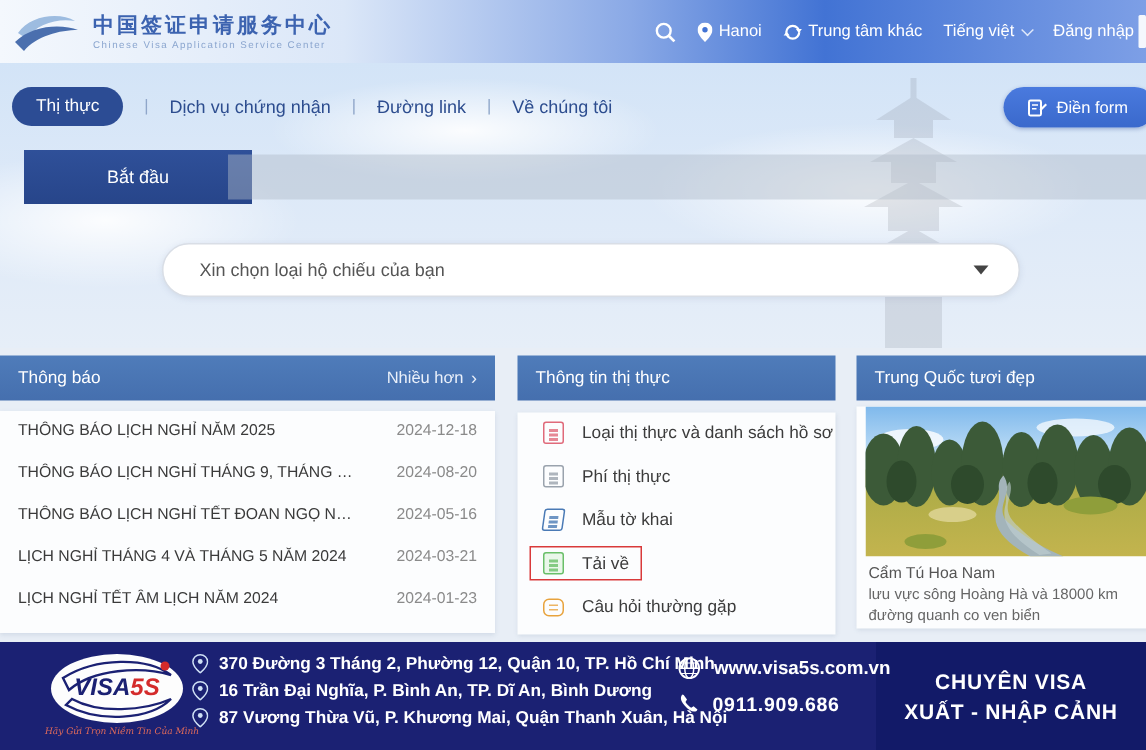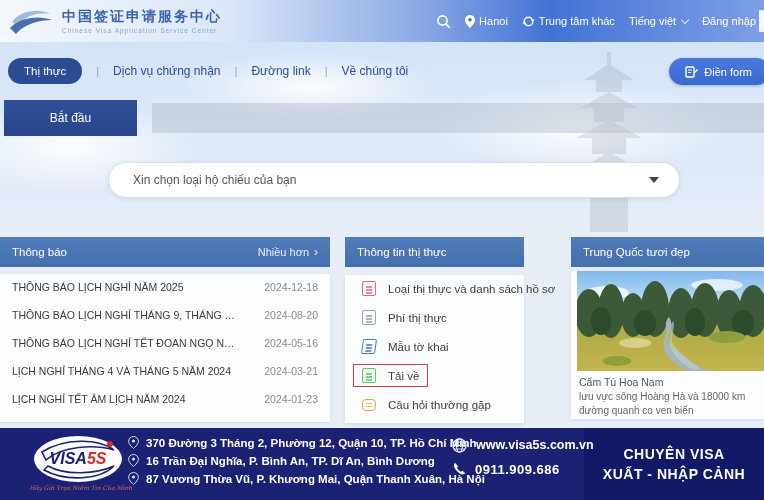--- a/index.html
+++ b/index.html
@@ -28,21 +28,21 @@
   .nav{position:absolute;left:8px;top:16px;display:flex;align-items:center;gap:14px;}
   .nav .pill{background:#2c4c94;color:#fff;font-size:11.5px;padding:7px 16px;border-radius:14px;cursor:pointer;}
   .nav .link{color:#2d4d8f;font-size:12px;cursor:pointer;white-space:nowrap;}
   .nav .sep{color:#8fa6c9;font-size:11px;}
   .fillform{position:absolute;right:-6px;top:16px;background:linear-gradient(180deg,#4a7ade,#3a69cc);color:#fff;
     font-size:11px;padding:7px 18px 7px 16px;border-radius:15px;display:flex;align-items:center;gap:6px;cursor:pointer;
     box-shadow:0 1px 3px rgba(30,60,140,.35);}
 
   
   .startrow{position:absolute;left:0;top:58px;height:36px;width:764px;}
-  .starttab{position:absolute;left:4px;top:0;width:133px;height:36px;background:linear-gradient(180deg,#2f5099,#27458a);
+  .starttab{position:absolute;left:16px;top:0;width:152px;height:36px;background:linear-gradient(180deg,#2f5099,#27458a);
     color:#fff;font-size:12px;display:flex;align-items:center;justify-content:center;cursor:pointer;}
   .graystrip{position:absolute;left:152px;top:3px;width:612px;height:30px;background:rgba(176,186,200,.45);}
 
   
   .select{position:absolute;left:108px;top:120px;width:572px;height:36px;background:#fff;border:1px solid #d9dee6;
     border-radius:18px;display:flex;align-items:center;padding:0 20px 0 24px;cursor:pointer;
     box-shadow:0 1px 4px rgba(120,140,170,.18);}
   .select .ph{color:#555;font-size:12px;flex:1;}
   .select .arrow{width:0;height:0;border-left:5px solid transparent;border-right:5px solid transparent;border-top:6px solid #444;}
 
@@ -54,21 +54,21 @@
   .pbody{background:#fcfdfe;height:148px;box-shadow:0 1px 3px rgba(120,140,170,.2);}
   .more{display:flex;align-items:center;gap:5px;font-size:11px;color:#eaf0fa;cursor:pointer;}
   .more .gt{font-size:12px;}
 
   .p-notice{left:0;width:330px;}
   .nrow{display:flex;align-items:center;justify-content:space-between;padding:0 12px;height:25px;cursor:pointer;margin-top:3px;}
   .nrow:first-child{margin-top:7px;}
   .ntitle{font-size:10.5px;color:#3a3a3a;white-space:nowrap;overflow:hidden;text-overflow:ellipsis;max-width:225px;}
   .ndate{font-size:10.5px;color:#8a8a8a;white-space:nowrap;}
 
-  .p-visa{left:345px;width:179px;}
+  .p-visa{left:345px;width:212px;}
   .vrow{display:flex;align-items:center;height:27px;margin:2px 0 0 8px;cursor:pointer;}
   .vrow:first-child{margin-top:8px;}
   .vbox{display:flex;align-items:center;gap:12px;padding:3px 8px;border:1.5px solid transparent;}
   .vbox.hl{border-color:#d93a3a;}
   .dicon{width:14px;height:15px;border-radius:2px;position:relative;flex:0 0 auto;}
   .dicon i{position:absolute;left:3px;right:3px;height:1.5px;opacity:.8;}
   .dicon i:nth-child(1){top:4px;} .dicon i:nth-child(2){top:7px;} .dicon i:nth-child(3){top:10px;}
   .vlabel{font-size:11.5px;color:#3c3c3c;white-space:nowrap;}
 
   .p-china{left:571px;width:200px;}

